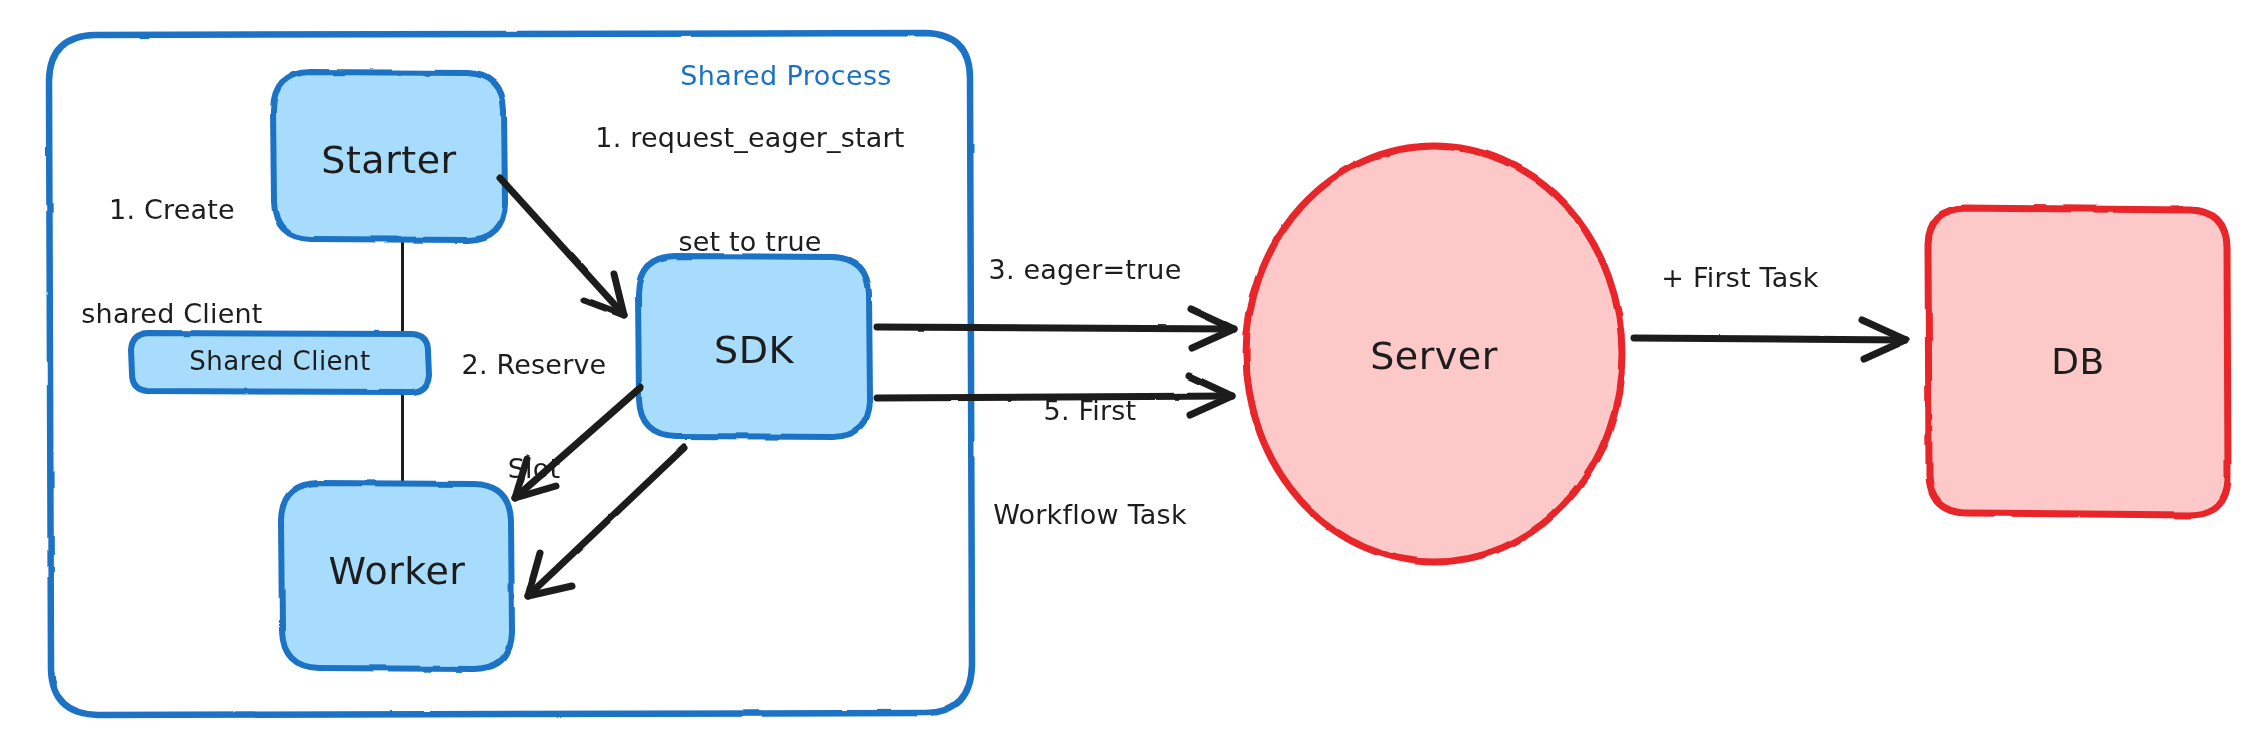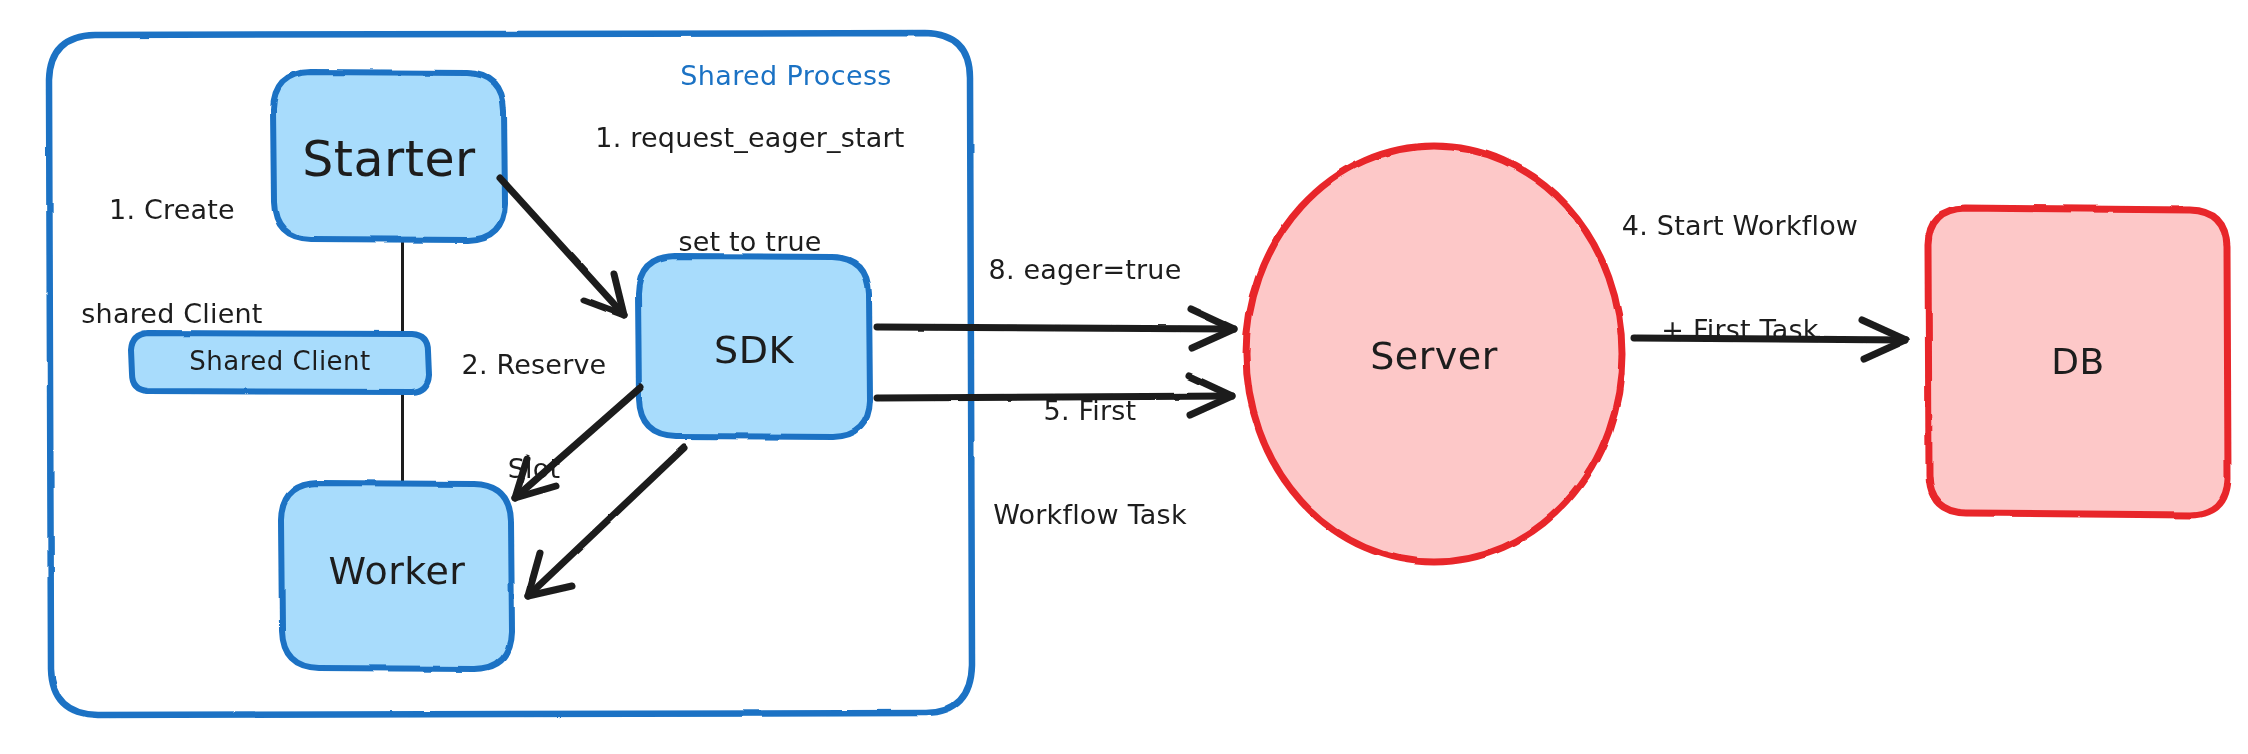--- a/index.html
+++ b/index.html
@@ -46,21 +46,21 @@
     transform: translate(-50%, -50%);
     font-size: 27px;
     letter-spacing: 0.2px;
   }
   .group-label {
     transform: translate(-50%, -50%);
     font-size: 27px;
     color: #1b72c4;
     letter-spacing: 0.4px;
   }
-  .lbl-starter { font-size: 49px; }
+  .lbl-starter { font-size: 38px; }
   .lbl-sdk     { font-size: 38px; }
   .lbl-worker  { font-size: 38px; }
   .lbl-server  { font-size: 38px; }
   .lbl-db      { font-size: 36px; }
   .lbl-shared-client { font-size: 26px; }
 </style>
 </head>
 <body>
 
 <div id="canvas">
@@ -165,25 +165,24 @@
     <div>1. request_eager_start</div>
     <div>set to true</div>
   </div>
 
   <div class="edge-label" style="left:534px; top:417px;">
     <div>2. Reserve</div>
     <div>Slot</div>
   </div>
 
   <div class="edge-label" style="left:1085px; top:270px;">
-    <div>8. eager=true</div>
+    <div>3. eager=true</div>
   </div>
 
   <div class="edge-label" style="left:1740px; top:278px;">
-    <div>4. Start Workflow</div>
     <div>+ First Task</div>
   </div>
 
   <div class="edge-label" style="left:1090px; top:463px;">
     <div>5. First</div>
     <div>Workflow Task</div>
   </div>
 
 
 </div>

